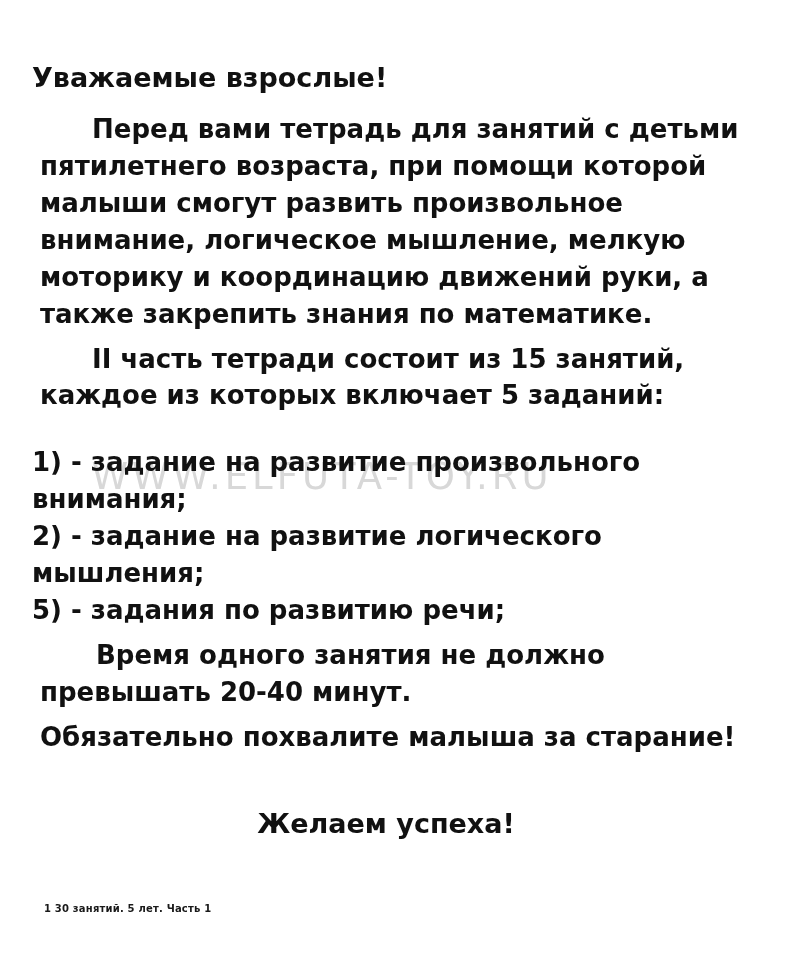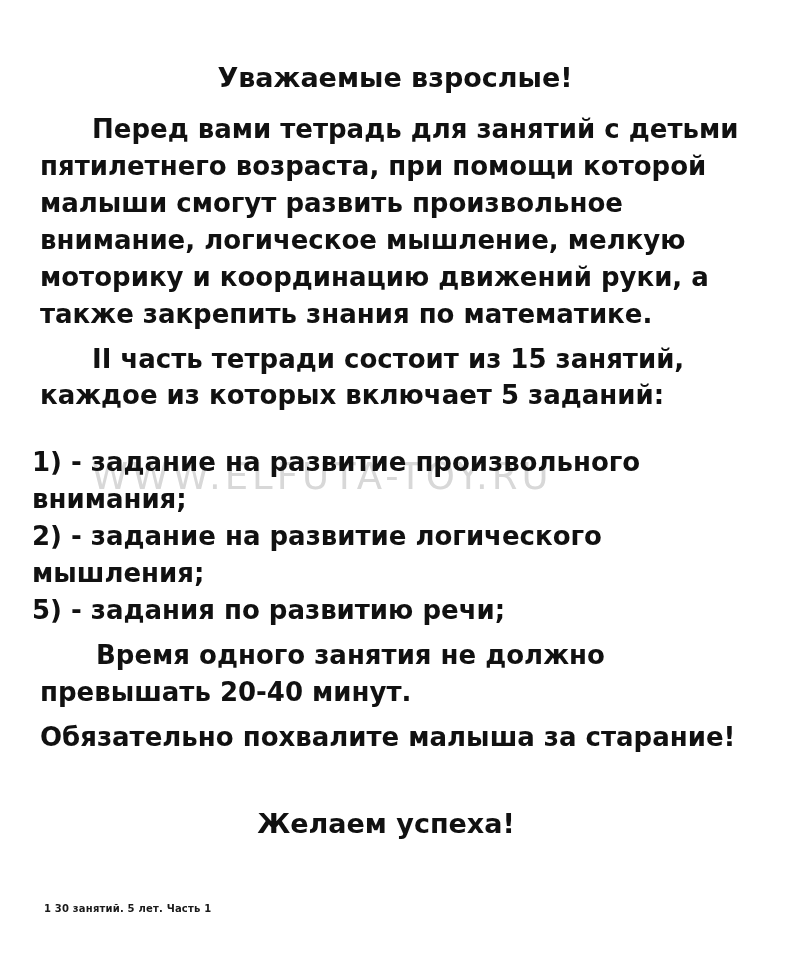--- a/index.html
+++ b/index.html
@@ -38,21 +38,20 @@
     z-index: 1;
   }
 
   .content {
     position: relative;
     z-index: 2;
     padding: 0 30px 0 32px;
   }
 
   .doc-title {
-    text-align: center;
     font-size: 27px;
     font-weight: 700;
     margin-top: 62px;
     letter-spacing: 0px;
   }
 
   p.para {
     font-size: 26px;
     line-height: 1.42;
     margin: 8px;

